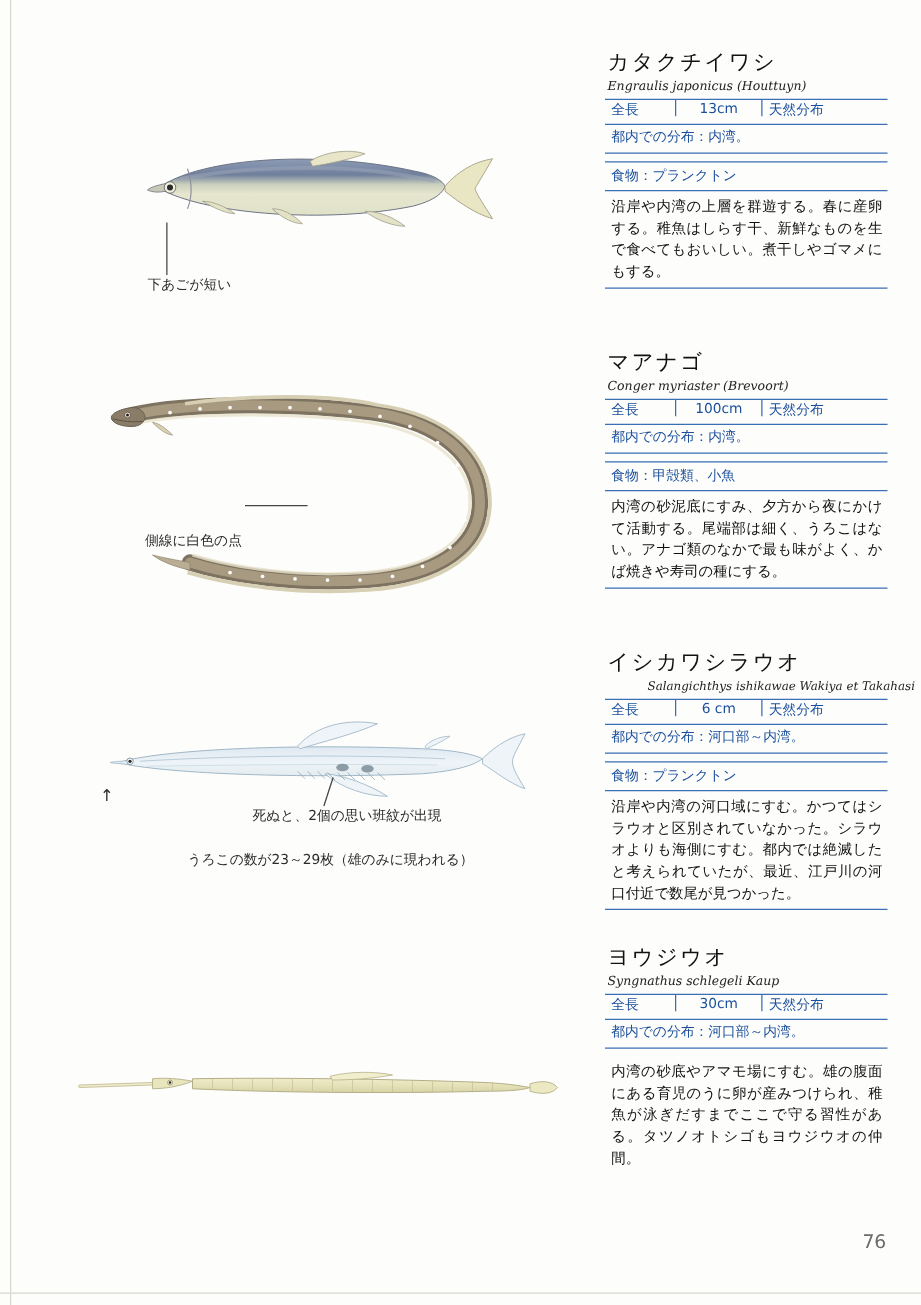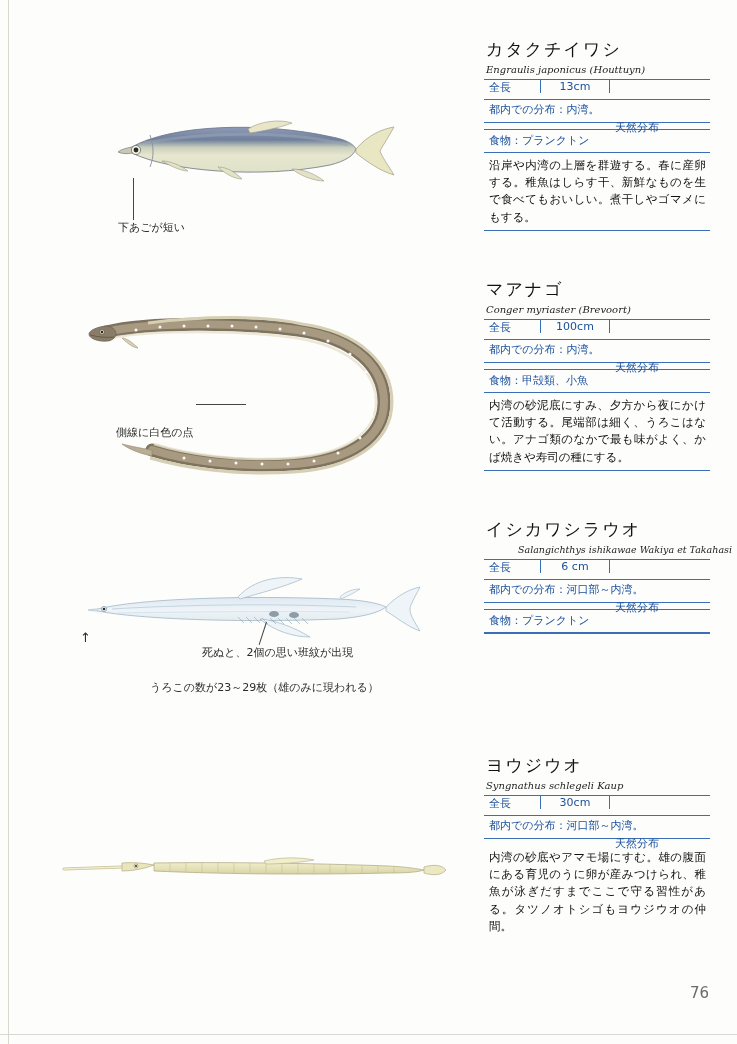--- a/index.html
+++ b/index.html
@@ -89,21 +89,21 @@
   .facts .cell {
     font-family: "DejaVu Sans", "Liberation Sans", sans-serif;
     font-size: 11px;
     color: #1a4f9c;
     display: flex;
     align-items: center;
     padding: 0 5px;
   }
   .facts .c1 { width: 46px; }
   .facts .c2 { width: 58px; border-left: 1px solid #3b6fb5; border-right: 1px solid #3b6fb5; justify-content: center; }
-  .facts .c3 { flex: 1; margin-top: 40px; }
+  .facts .c3 { flex: 1; }
 
   .row-line {
     font-family: "DejaVu Sans", "Liberation Sans", sans-serif;
     font-size: 11px;
     color: #1a4f9c;
     padding: 3px 5px 4px 5px;
     border-bottom: 1px solid #3b6fb5;
     line-height: 1.35;
   }
 
@@ -380,20 +380,21 @@
       <div class="sp-name">イシカワシラウオ</div>
       <div class="sp-latin" style="font-size:9.5px;margin-left:34px;">Salangichthys ishikawae Wakiya et Takahasi</div>
       <div class="facts">
         <div class="cell c1">全長</div>
         <div class="cell c2">6 cm</div>
         <div class="cell c3">天然分布</div>
       </div>
       <div class="row-line">都内での分布：河口部～内湾。</div>
       <div style="height:6px;"></div>
       <div class="food" style="border-top:1px solid #3b6fb5;">食物：プランクトン</div>
+      <div class="desc">沿岸や内湾の河口域にすむ。かつてはシラウオと区別されていなかった。シラウオよりも海側にすむ。都内では絶滅したと考えられていたが、最近、江戸川の河口付近で数尾が見つかった。</div>
       <div class="entry-bottom"></div>
     </div>
 
     <div class="entry" style="top:716px;">
       <div class="sp-name">ヨウジウオ</div>
       <div class="sp-latin">Syngnathus schlegeli Kaup</div>
       <div class="facts">
         <div class="cell c1">全長</div>
         <div class="cell c2">30cm</div>
         <div class="cell c3">天然分布</div>

